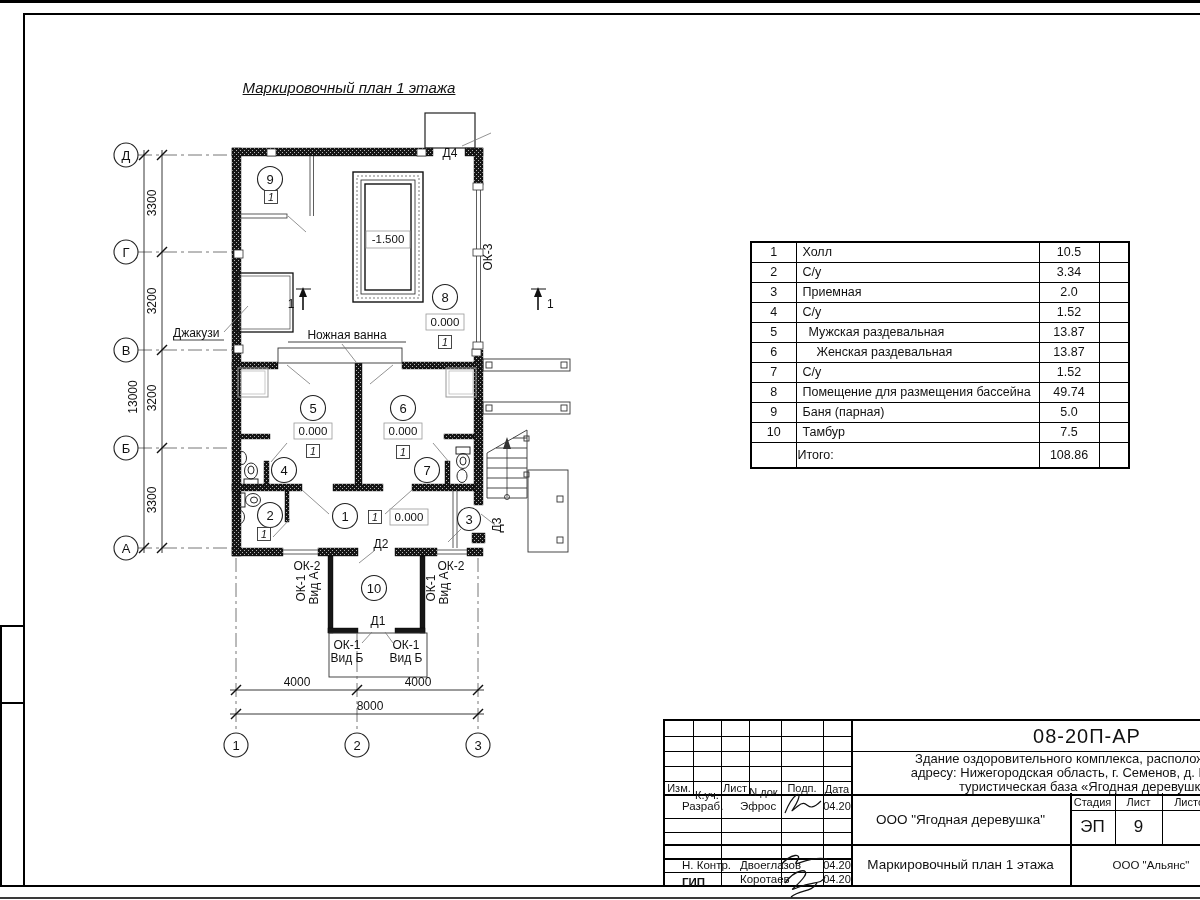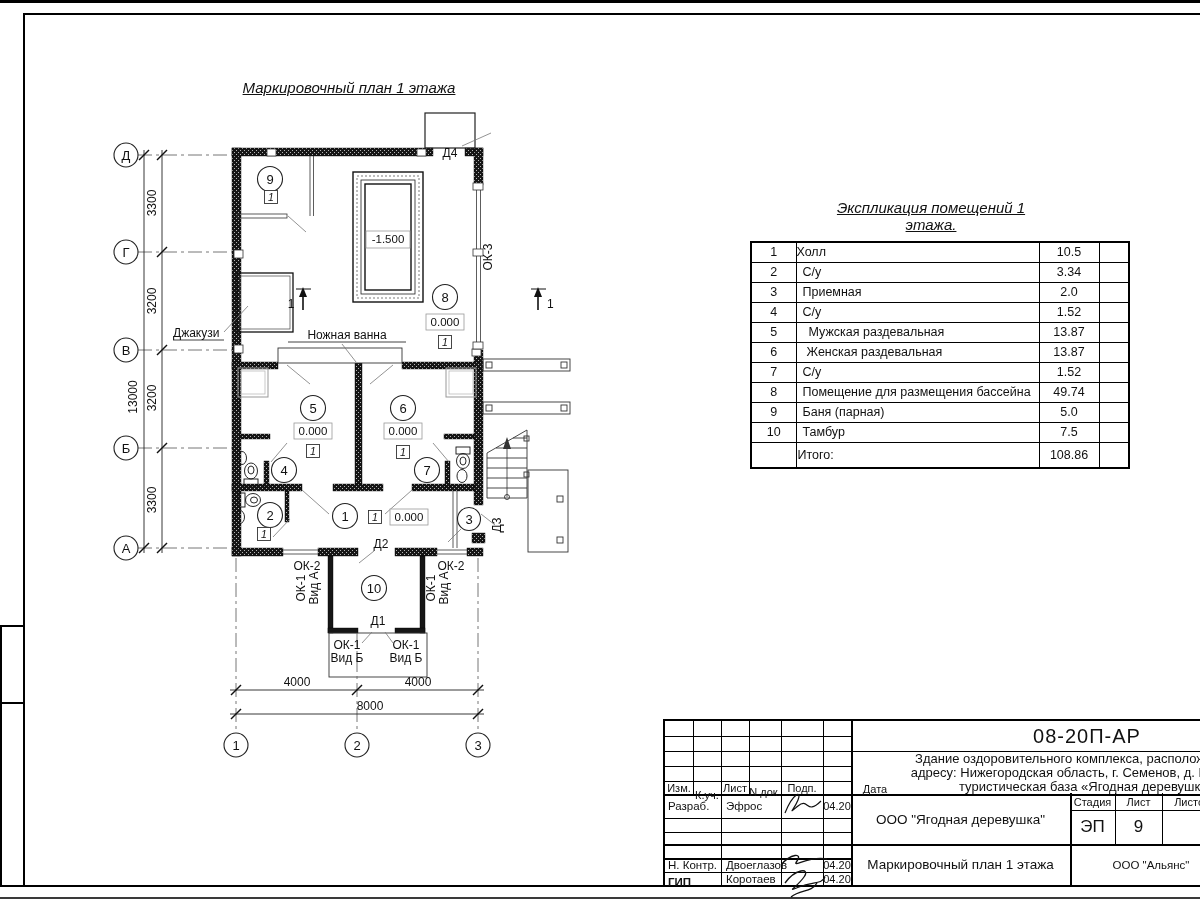--- a/index.html
+++ b/index.html
@@ -21,21 +21,21 @@
   #expl{border-collapse:collapse;table-layout:fixed;}
   #expl td{border:1px solid #000;font-size:12.5px;overflow:hidden;white-space:nowrap;}
   #expl .hdr td{font-size:12.5px;}
   
   #tb{position:absolute;left:663px;top:719px;width:662px;height:168px;border:2px solid #000;box-sizing:border-box;}
   #tb .vl{position:absolute;width:0;border-left:1px solid #000;}
   #tb .vl2{position:absolute;width:0;border-left:2px solid #000;}
   #tb .hl{position:absolute;height:0;border-top:1px solid #000;}
   #tb .hl2{position:absolute;height:0;border-top:2px solid #000;}
   #tb .cell{position:absolute;display:flex;align-items:center;justify-content:center;overflow:visible;white-space:nowrap;}
-  #tb .cl{justify-content:flex-start;padding-left:3px;}
+  #tb .cl{justify-content:flex-start;padding-left:17px;}
 </style>
 </head>
 <body>
 
 <div id="sheet">
 
   <div class="line" style="left:0;top:0;width:1200px;height:3px;"></div>
   <div class="line" style="left:23px;top:13px;width:1177px;height:2px;"></div>
   <div class="line" style="left:23px;top:13px;width:2px;height:874px;"></div>
   <div class="line" style="left:0;top:885px;width:1200px;height:2px;"></div>
@@ -345,33 +345,32 @@
       <text class="lbl" x="318" y="588" text-anchor="middle" transform="rotate(-90 318 588)">Вид А</text>
       <text class="lbl" x="435" y="588" text-anchor="middle" transform="rotate(-90 435 588)">ОК-1</text>
       <text class="lbl" x="448" y="588" text-anchor="middle" transform="rotate(-90 448 588)">Вид А</text>
       <text class="lbl" x="347" y="649" text-anchor="middle">ОК-1</text>
       <text class="lbl" x="347" y="662" text-anchor="middle">Вид Б</text>
       <text class="lbl" x="406" y="649" text-anchor="middle">ОК-1</text>
       <text class="lbl" x="406" y="662" text-anchor="middle">Вид Б</text>
     </g>
   </svg>
 
-  <div class="abs ital ctr" style="left:811px;top:199px;width:240px;font-size:15px;text-decoration:underline;">Экспликация помещений 1 этажа.</div>
 
   <table id="expl" class="abs" style="left:750px;top:241px;border:2px solid #000;">
     <colgroup>
         <col style="width:45px">
         <col style="width:243px">
         <col style="width:60px">
         <col style="width:30px">
       </colgroup>
     <tbody>
     <tr style="height:20px;">
           <td class="ctr">1</td>
-          <td style="padding-left:0;margin-left:39px;">Холл</td>
+          <td style="padding-left:6px;margin-left:39px;">Холл</td>
           <td class="ctr">10.5</td>
           <td></td>
         </tr>
     <tr style="height:20px;">
           <td class="ctr">2</td>
           <td style="padding-left:6px;">С/у</td>
           <td class="ctr">3.34</td>
           <td></td>
         </tr>
     <tr style="height:20px;">
@@ -387,21 +386,21 @@
           <td></td>
         </tr>
     <tr style="height:20px;">
           <td class="ctr">5</td>
           <td style="padding-left:12px;">Мужская раздевальная</td>
           <td class="ctr">13.87</td>
           <td></td>
         </tr>
     <tr style="height:20px;">
           <td class="ctr">6</td>
-          <td style="padding-left:10px;margin-top:28px;">Женская раздевальная</td>
+          <td style="padding-left:20px;margin-top:28px;">Женская раздевальная</td>
           <td class="ctr">13.87</td>
           <td></td>
         </tr>
     <tr style="height:20px;">
           <td class="ctr">7</td>
           <td style="padding-left:6px;">С/у</td>
           <td class="ctr">1.52</td>
           <td></td>
         </tr>
     <tr style="height:20px;">
@@ -453,21 +452,21 @@
     <div class="hl" style="top:111px;left:0;width:186px;"></div>
     <div class="hl2" style="top:123px;left:0;width:658px;"></div>
     <div class="hl2" style="top:137px;left:0;width:186px;"></div>
     <div class="hl" style="top:151px;left:0;width:186px;"></div>
 
     <div class="cell" style="left:0;top:60px;width:28px;height:13px;font-size:11px;">Изм.</div>
     <div class="cell" style="left:28px;top:60px;width:28px;height:27px;font-size:11px;">К.уч.</div>
     <div class="cell" style="left:56px;top:60px;width:28px;height:13px;font-size:11px;">Лист</div>
     <div class="cell" style="left:84px;top:64px;width:32px;height:13px;font-size:11px;">N док.</div>
     <div class="cell" style="left:116px;top:60px;width:42px;height:13px;font-size:11px;">Подп.</div>
-    <div class="cell" style="left:158px;top:60px;width:28px;height:16px;font-size:11px;margin-left:38px;">Дата</div>
+    <div class="cell" style="left:158px;top:60px;width:28px;height:16px;font-size:11px;">Дата</div>
 
     <div class="cell cl" style="left:0;top:73px;width:56px;height:24px;font-size:11.5px;">Разраб.</div>
     <div class="cell cl" style="left:58px;top:73px;width:58px;height:24px;font-size:11.5px;">Эфрос</div>
     <div class="cell" style="left:158px;top:73px;width:28px;height:24px;font-size:11px;">04.20</div>
     <div class="cell cl" style="left:0;top:137px;width:56px;height:14px;font-size:11.5px;">Н. Контр.</div>
     <div class="cell cl" style="left:58px;top:137px;width:60px;height:14px;font-size:11.5px;">Двоеглазов</div>
     <div class="cell" style="left:158px;top:137px;width:28px;height:14px;font-size:11px;">04.20</div>
     <div class="cell cl" style="left:0;top:151px;width:56px;height:20px;font-size:11.5px;font-weight:bold;">ГИП</div>
     <div class="cell cl" style="left:58px;top:151px;width:60px;height:13px;font-size:11.5px;">Коротаев</div>
     <div class="cell" style="left:158px;top:151px;width:28px;height:13px;font-size:11px;">04.20</div>

